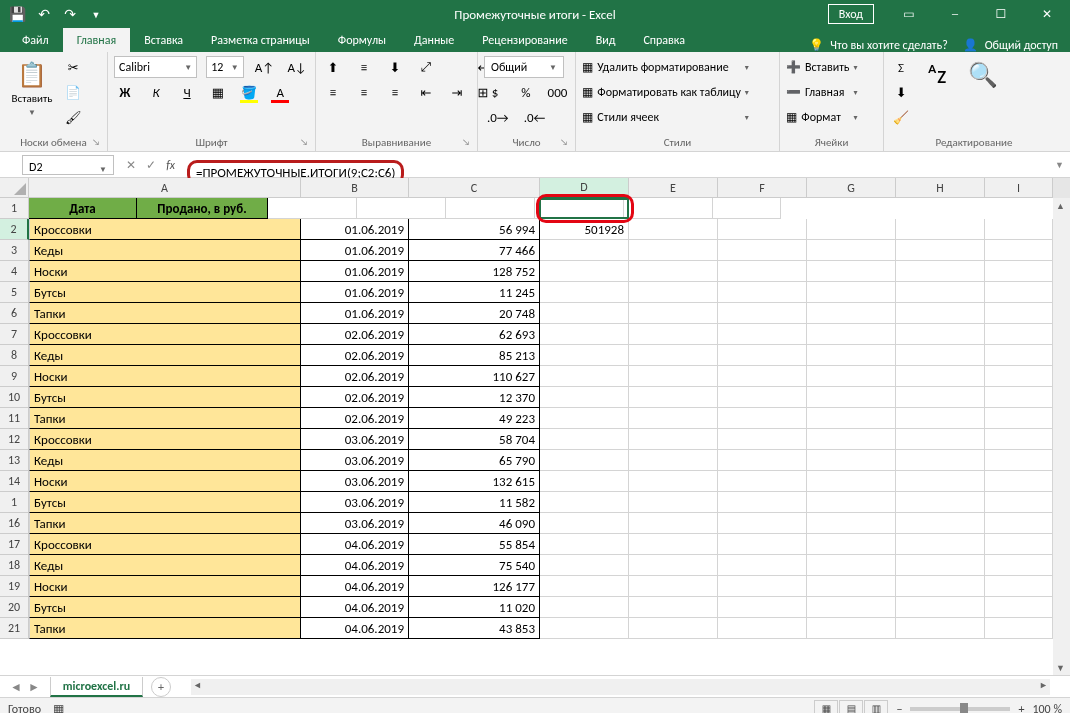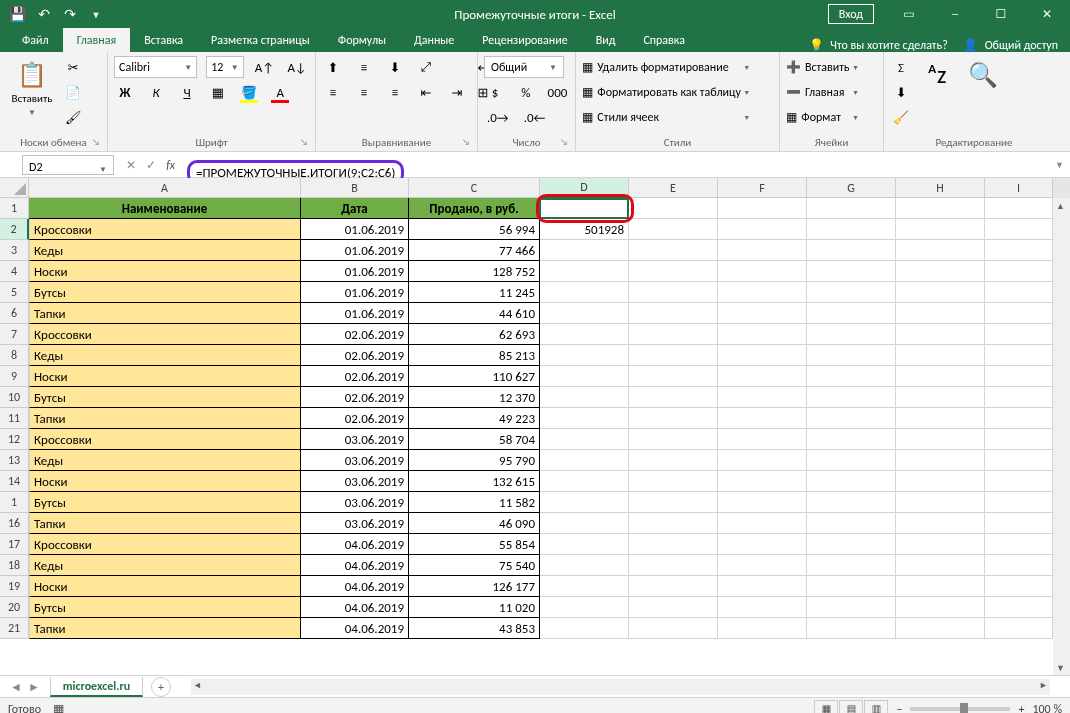--- a/index.html
+++ b/index.html
@@ -45,21 +45,21 @@
 .style-item { display: flex; align-items: center; gap: 4px; height: 22px; font-size: 12px; }
 .cell-item { display: flex; align-items: center; gap: 4px; height: 22px; font-size: 12px; }
 
 
 .formula-bar { height: 26px; display: flex; align-items: center; border-bottom: 1px solid #d4d4d4; background: #fff; }
 .name-box { width: 92px; height: 20px; border: 1px solid #c0c0c0; margin-left: 22px; padding: 0 6px; font-size: 12px; display: flex; align-items: flex-end; }
 .name-box .dd-arrow { margin-left: auto; }
 .fx-btns { display: flex; gap: 10px; padding: 0 12px; color: #888; align-items: center; font-size: 12px; }
 .fx-btns .fx { color: #555; font-style: italic; }
 .formula-input { flex: 1; padding-left: 4px; font-size: 13px; position: relative; }
-.formula-highlight { position: absolute; left: 0; top: -5px; border: 3px solid #6d28d9; border-radius: 10px; padding: 2px 6px; }
+.formula-highlight { position: absolute; left: 0; top: -5px; border: 3px solid #b91c1c; border-radius: 10px; padding: 2px 6px; }
 
 
 .grid-area { position: relative; height: 497px; background: #fff; }
 .col-headers { display: flex; height: 20px; background: #e6e6e6; }
 .corner { width: 29px; border-right: 1px solid #ccc; border-bottom: 1px solid #ccc; background: #f0f0f0; position: relative; }
 .corner:after { content: ''; position: absolute; right: 2px; bottom: 2px; border: 6px solid transparent; border-right-color: #b0b0b0; border-bottom-color: #b0b0b0; }
 .col-h { border-right: 1px solid #ccc; border-bottom: 1px solid #ccc; display: flex; align-items: center; justify-content: center; font-size: 12px; color: #444; background: #f0f0f0; }
 .col-h.sel { background: #d3f0e0; border-bottom: 2px solid #217346; }
 
 .rows { overflow: auto; height: 477px; }
@@ -327,21 +327,20 @@
     <div class="col-h sel" style="width:89px">D</div>
     <div class="col-h" style="width:89px">E</div>
     <div class="col-h" style="width:89px">F</div>
     <div class="col-h" style="width:89px">G</div>
     <div class="col-h" style="width:89px">H</div>
     <div class="col-h" style="width:68px">I</div>
   </div>
   <div class="rows" id="rows-container">
       <div class="row">
         <div class="row-h">1</div>
-<div class="cell hdr-cell" style="width:272px">Наименование</div>
 <div class="cell hdr-cell" style="width:108px">Дата</div>
 <div class="cell hdr-cell" style="width:131px">Продано, в руб.</div>
 <div class="cell" style="width:89px"></div>
 <div class="cell" style="width:89px"></div>
 <div class="cell" style="width:89px"></div>
 <div class="cell" style="width:89px"></div>
 <div class="cell" style="width:89px"></div>
 <div class="cell" style="width:68px"></div>
       </div>
       <div class="row">
@@ -389,21 +388,21 @@
 <div class="cell" style="width:89px"></div>
 <div class="cell" style="width:89px"></div>
 <div class="cell" style="width:89px"></div>
 <div class="cell" style="width:89px"></div>
 <div class="cell" style="width:68px"></div>
       </div>
       <div class="row">
         <div class="row-h">6</div>
 <div class="cell data-a" style="width:272px">Тапки</div>
 <div class="cell data-b" style="width:108px">01.06.2019</div>
-<div class="cell data-c" style="width:131px">44 610</div>
+<div class="cell data-c" style="width:131px">20 748</div>
 <div class="cell data-d" style="width:89px"></div>
 <div class="cell" style="width:89px"></div>
 <div class="cell" style="width:89px"></div>
 <div class="cell" style="width:89px"></div>
 <div class="cell" style="width:89px"></div>
 <div class="cell" style="width:68px"></div>
       </div>
       <div class="row">
         <div class="row-h">7</div>
 <div class="cell data-a" style="width:272px">Кроссовки</div>
@@ -473,21 +472,21 @@
 <div class="cell" style="width:89px"></div>
 <div class="cell" style="width:89px"></div>
 <div class="cell" style="width:89px"></div>
 <div class="cell" style="width:89px"></div>
 <div class="cell" style="width:68px"></div>
       </div>
       <div class="row">
         <div class="row-h">13</div>
 <div class="cell data-a" style="width:272px">Кеды</div>
 <div class="cell data-b" style="width:108px">03.06.2019</div>
-<div class="cell data-c" style="width:131px">95 790</div>
+<div class="cell data-c" style="width:131px">65 790</div>
 <div class="cell data-d" style="width:89px"></div>
 <div class="cell" style="width:89px"></div>
 <div class="cell" style="width:89px"></div>
 <div class="cell" style="width:89px"></div>
 <div class="cell" style="width:89px"></div>
 <div class="cell" style="width:68px"></div>
       </div>
       <div class="row">
         <div class="row-h">14</div>
 <div class="cell data-a" style="width:272px">Носки</div>

